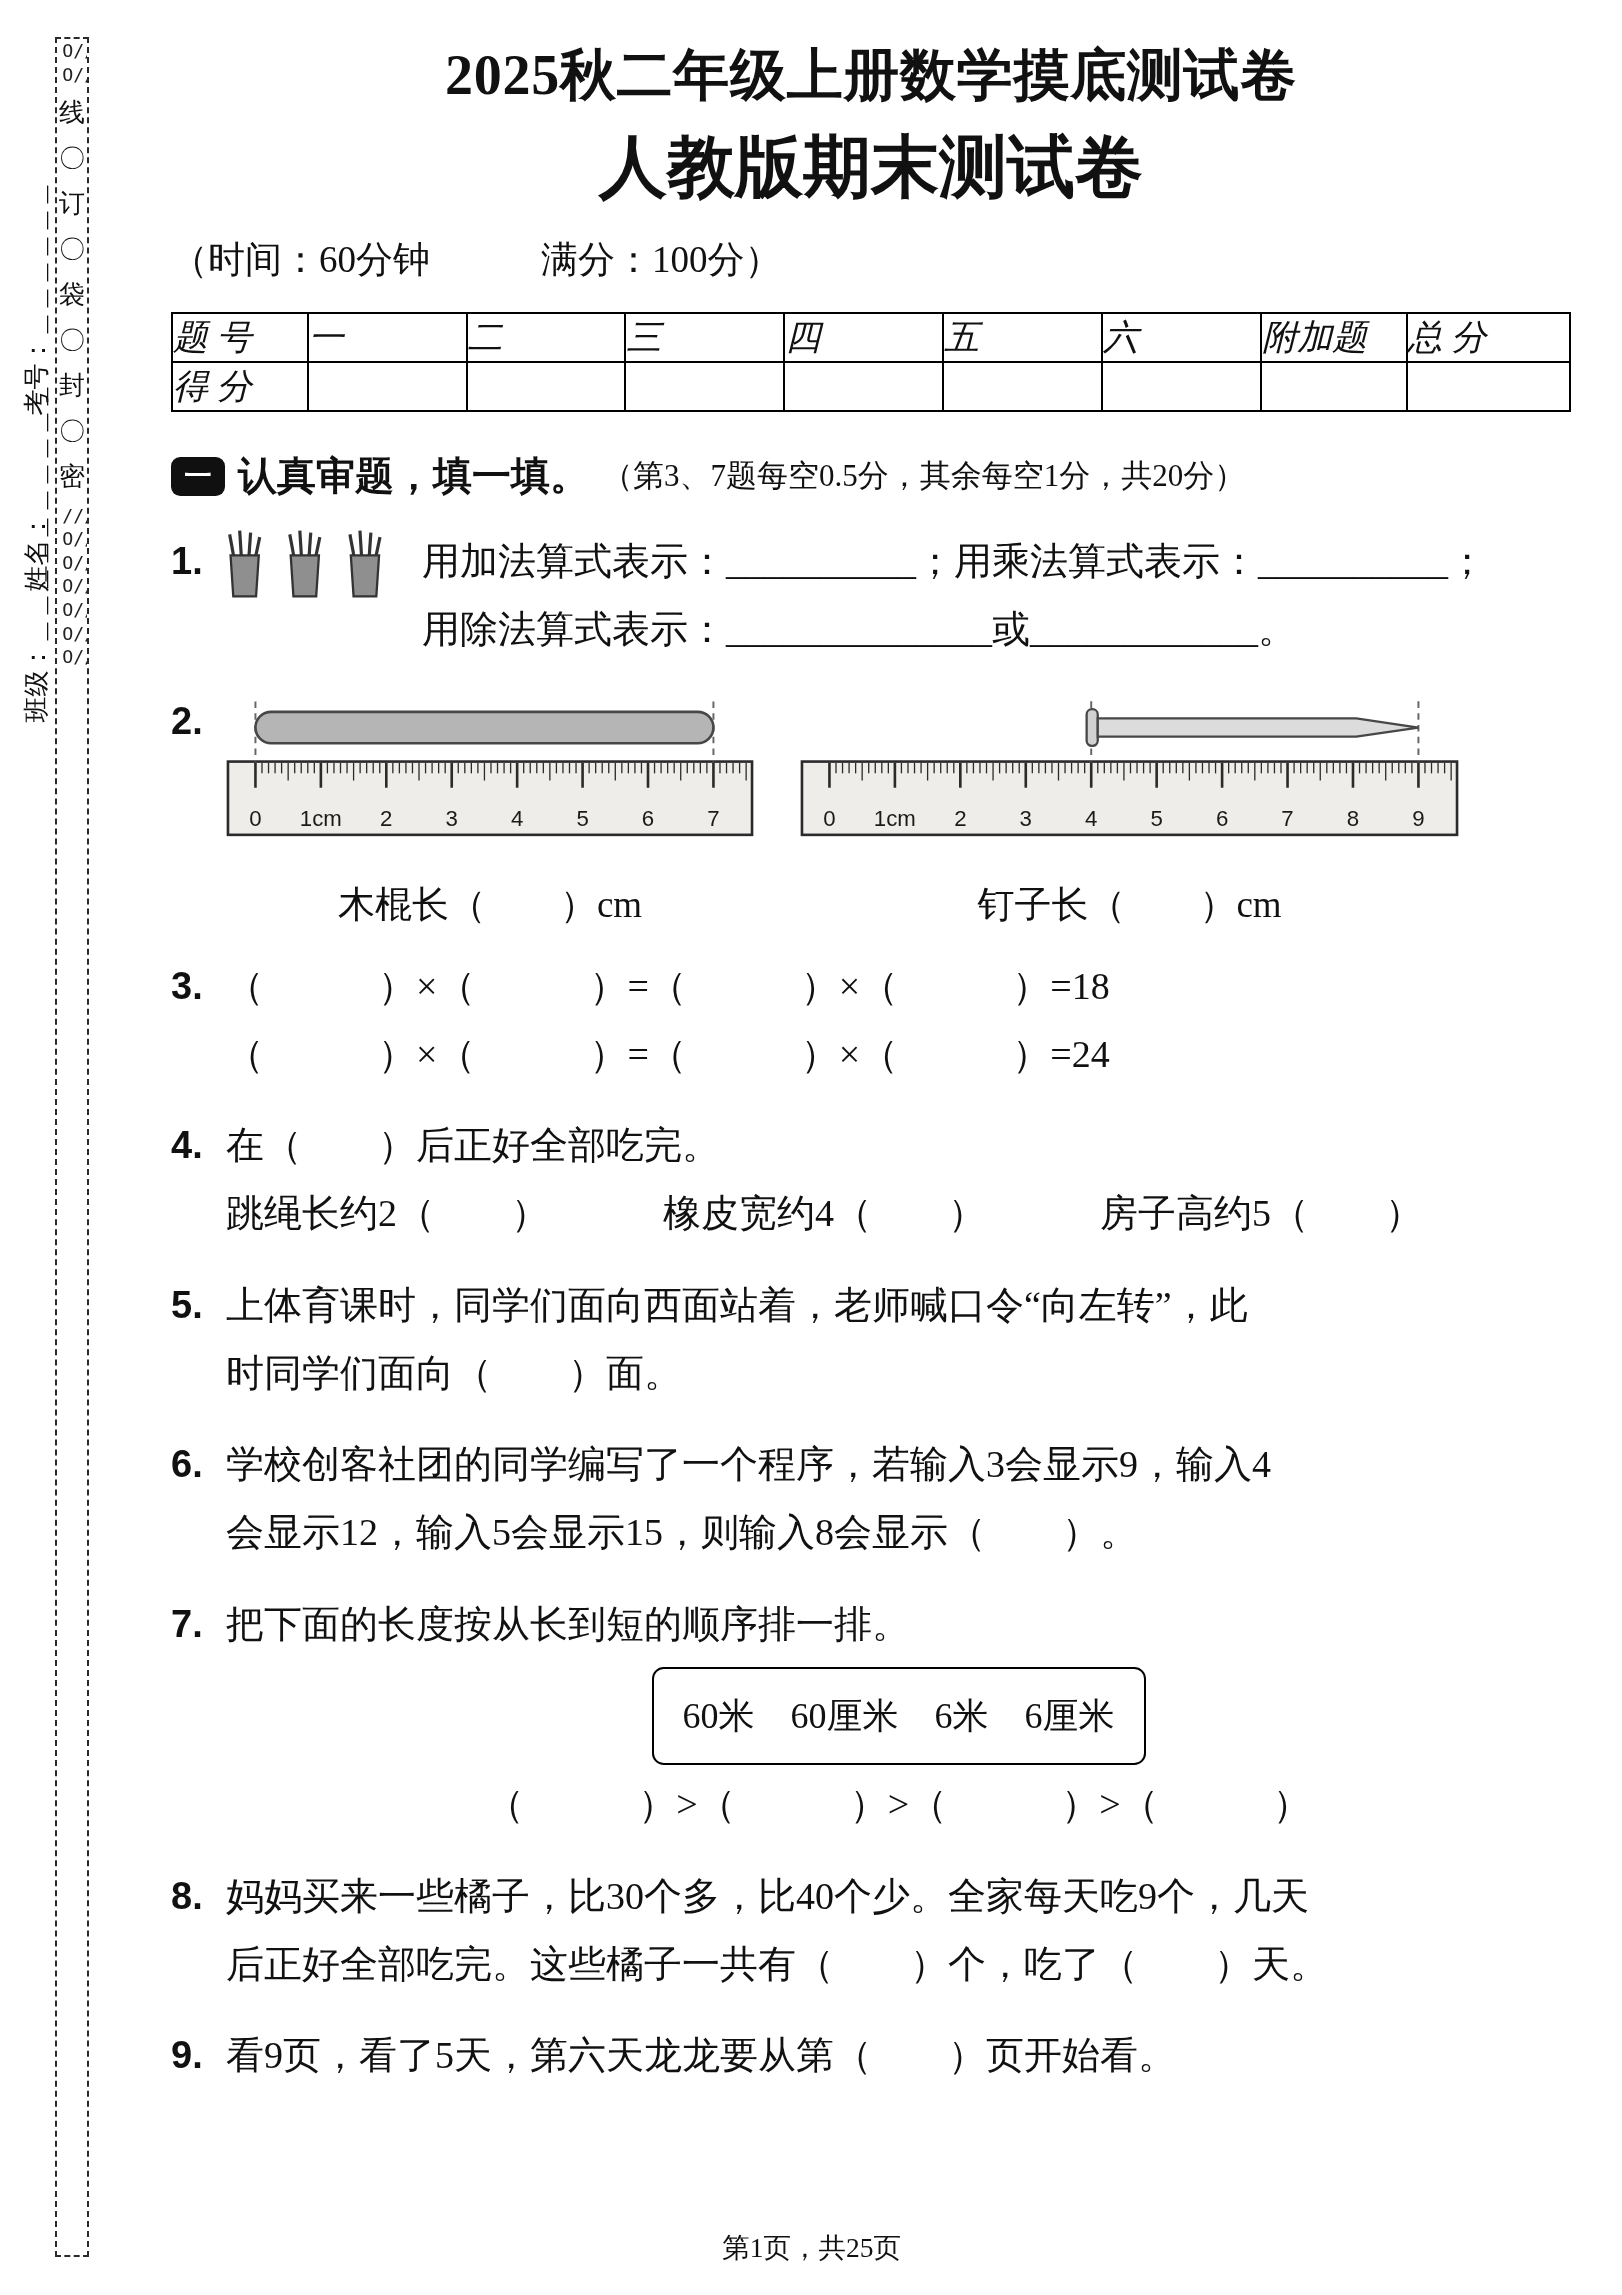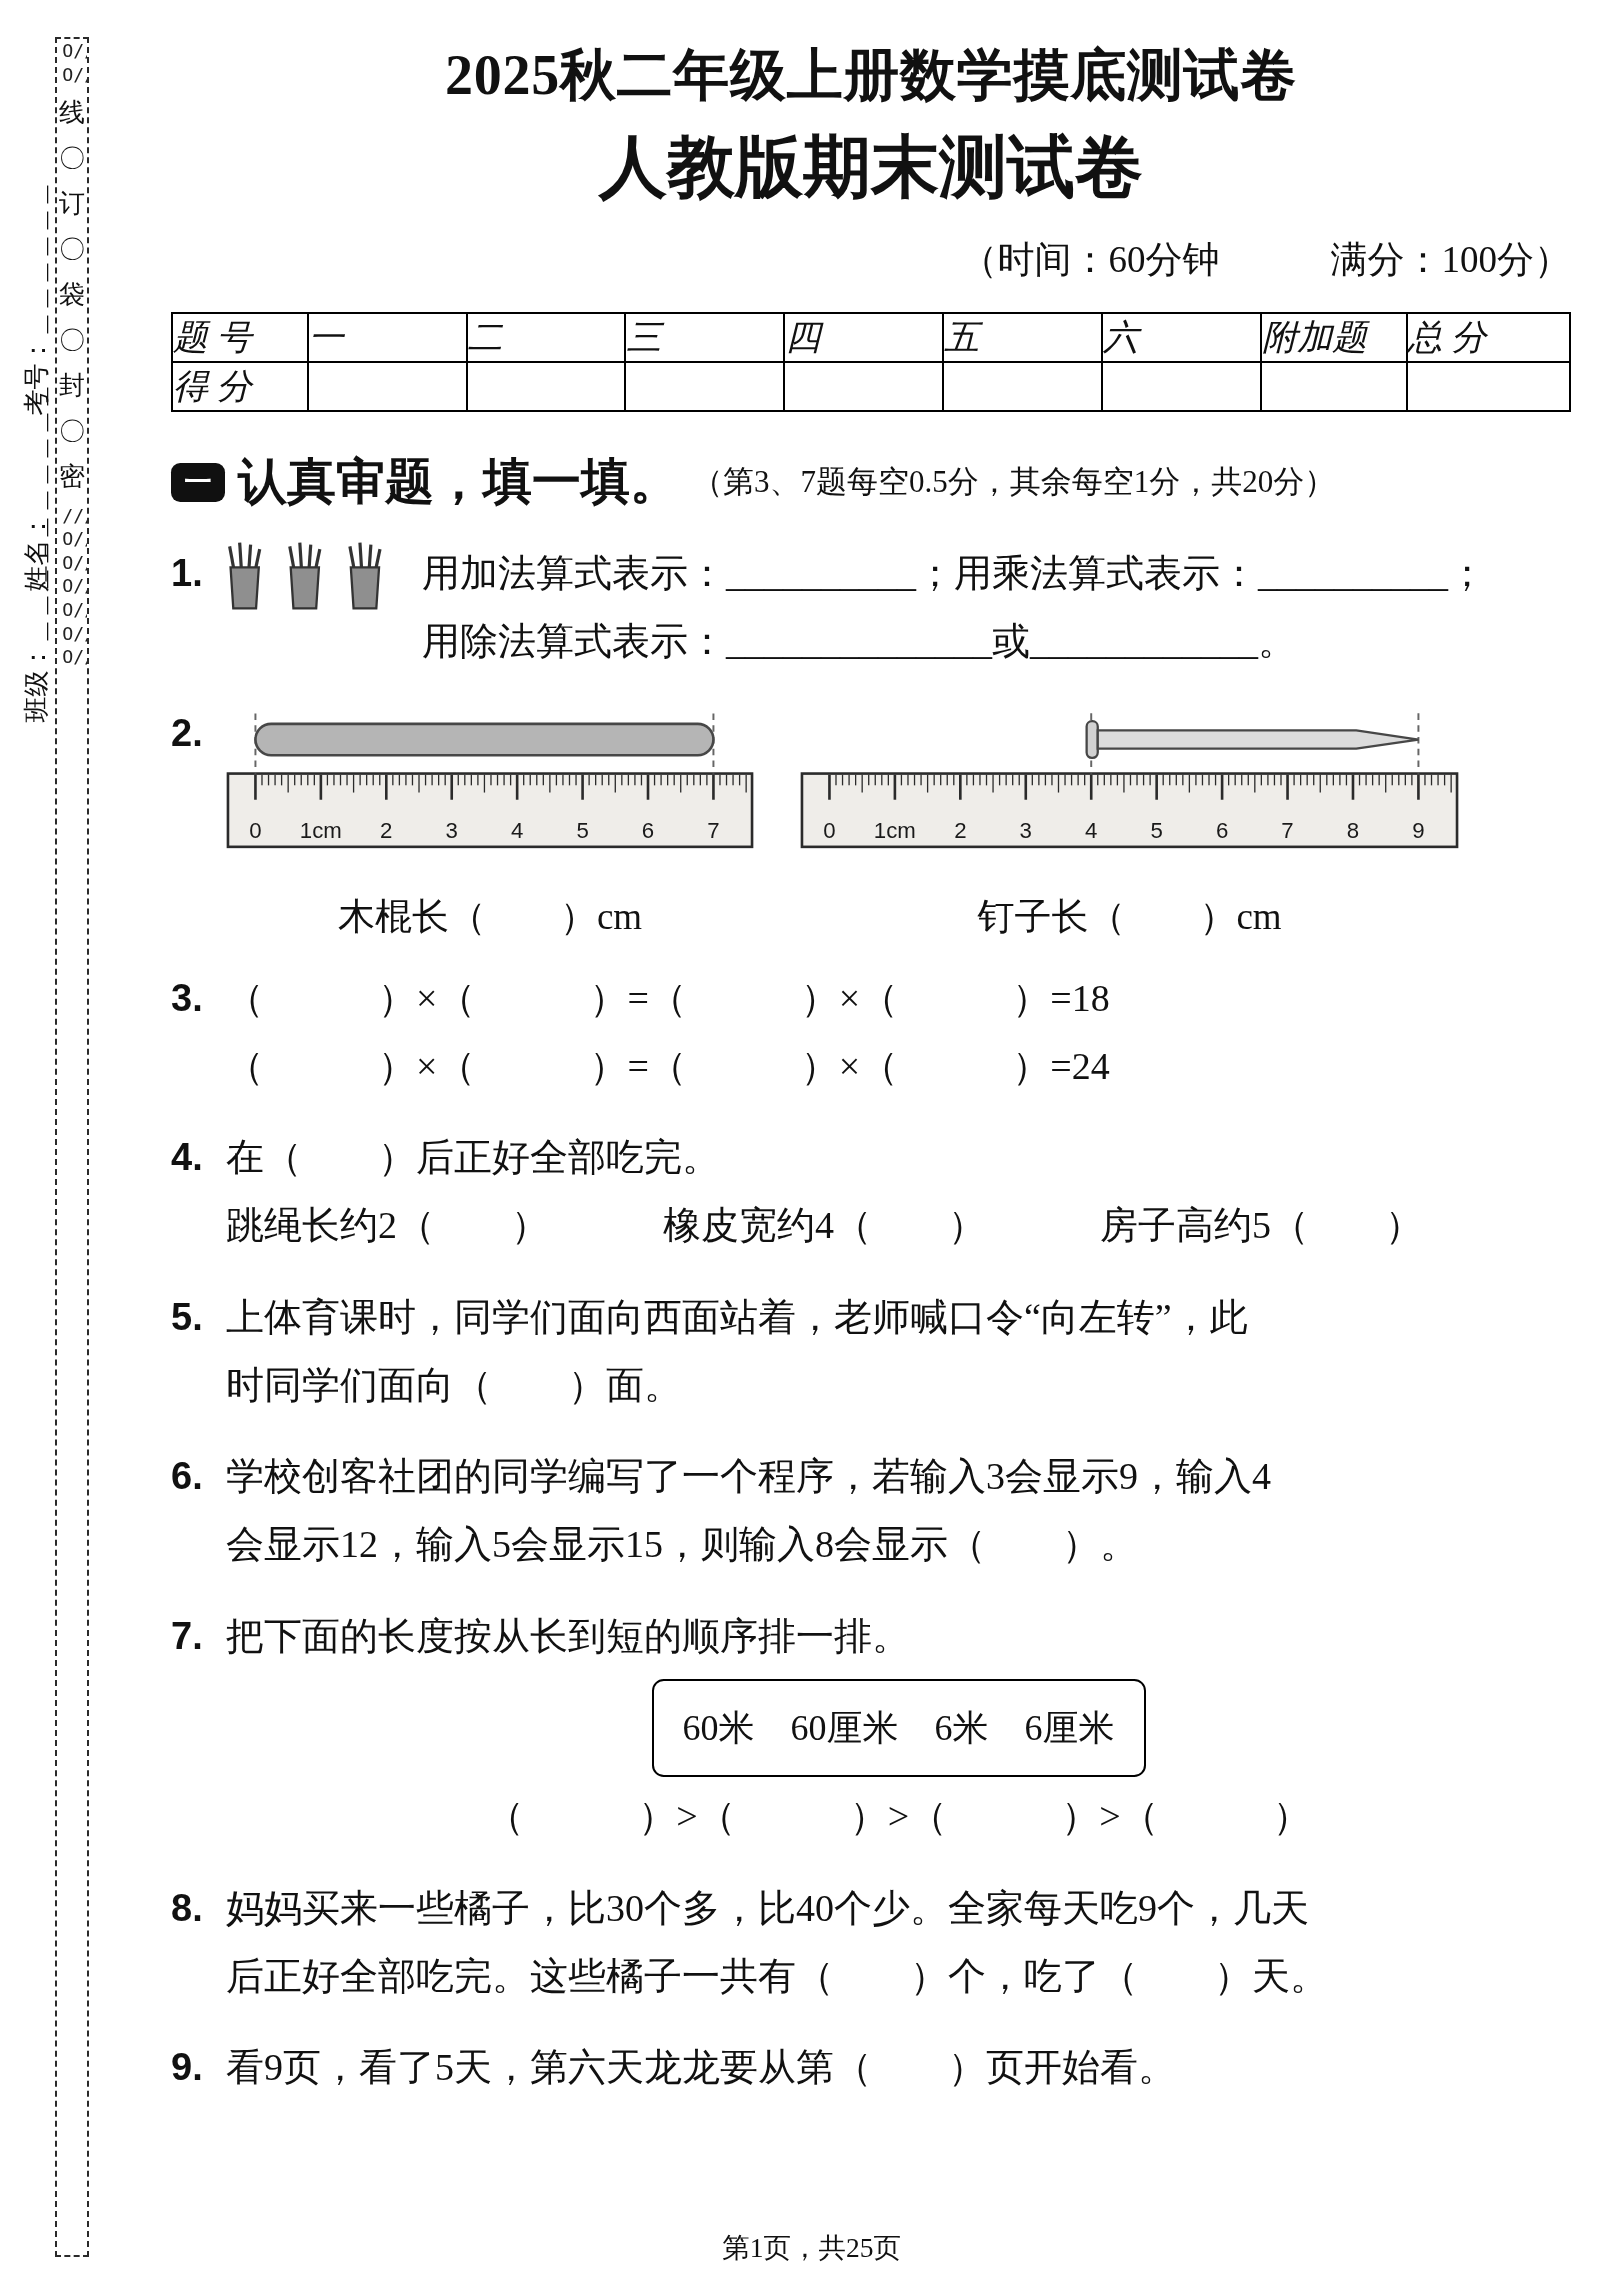--- a/index.html
+++ b/index.html
@@ -18,30 +18,30 @@
   .seal-chars { display:flex; flex-direction:column; align-items:center; gap:10.5px;
                 padding:9.2px 0; font-size:26px; color:#111; }
   .rot-label { position:absolute; width:170px; height:31px; left:-51px;
                transform:rotate(-90deg); font-size:26px; text-align:center;
                white-space:nowrap; color:#111; }
 
   
   .content { position:absolute; left:171px; top:0; width:1400px; }
   .title    { margin-top:38px; font-size:56px; font-weight:bold; text-align:center; letter-spacing:0.7px; }
   .subtitle { margin-top:7.9px; font-size:68px; font-weight:bold; text-align:center; }
-  .meta     { margin-top:22px; font-size:37px; text-align:right; }
+  .meta     { margin-top:22px; font-size:37px; text-align:left; }
 
   .score-table { margin-top:27.5px; border-collapse:collapse; width:100%; font-size:35px; }
   .score-table td { border:2.6px solid #000; height:44px; vertical-align:middle;font-style:italic; }
 
   .section-header { margin-top:37px; display:flex; align-items:center; gap:13px; }
   .badge { width:54px; height:39px; background:#101010; color:#fff; border-radius:9.2px;
            display:flex; align-items:center; justify-content:center; font-size:27.5px;
            font-weight:bold; font-family:"Liberation Sans",sans-serif; flex:none; }
-  .sec-title { font-size:49px; font-weight:bold; }
+  .sec-title { font-size:39px; font-weight:bold; }
   .sec-note  { font-size:31px; }
 
   .q     { display:flex; margin-top:23.6px; }
   .qnum  { flex:none; width:55px; font-size:38px; font-weight:bold; line-height:68px;
            font-family:"Liberation Sans",sans-serif; }
   .qbody { flex:1; font-size:38px; line-height:68px; }
   .qline { white-space:nowrap; }
 
   .q1row { display:flex; align-items:flex-start; gap:32px; }
   .cups  { flex:none; }

